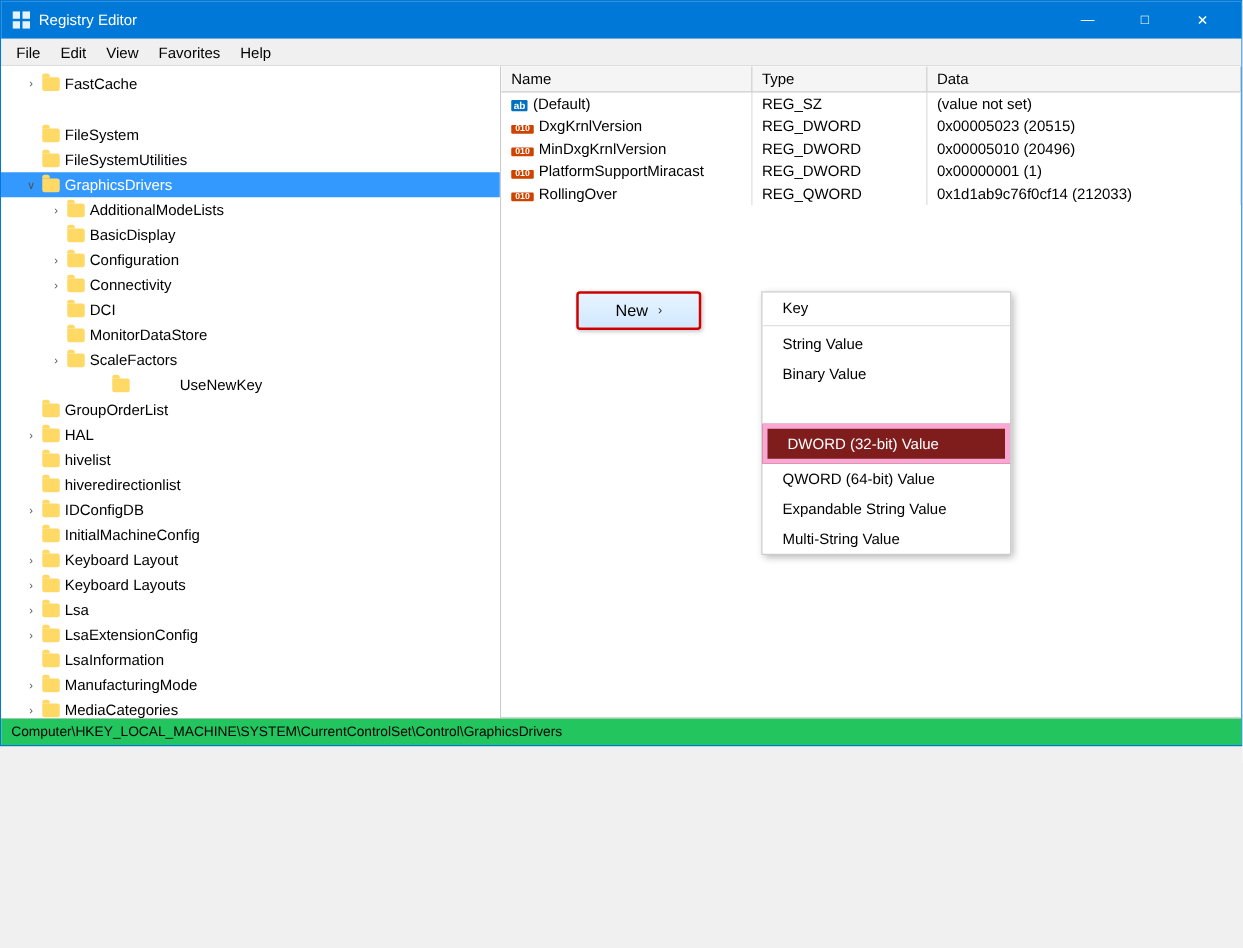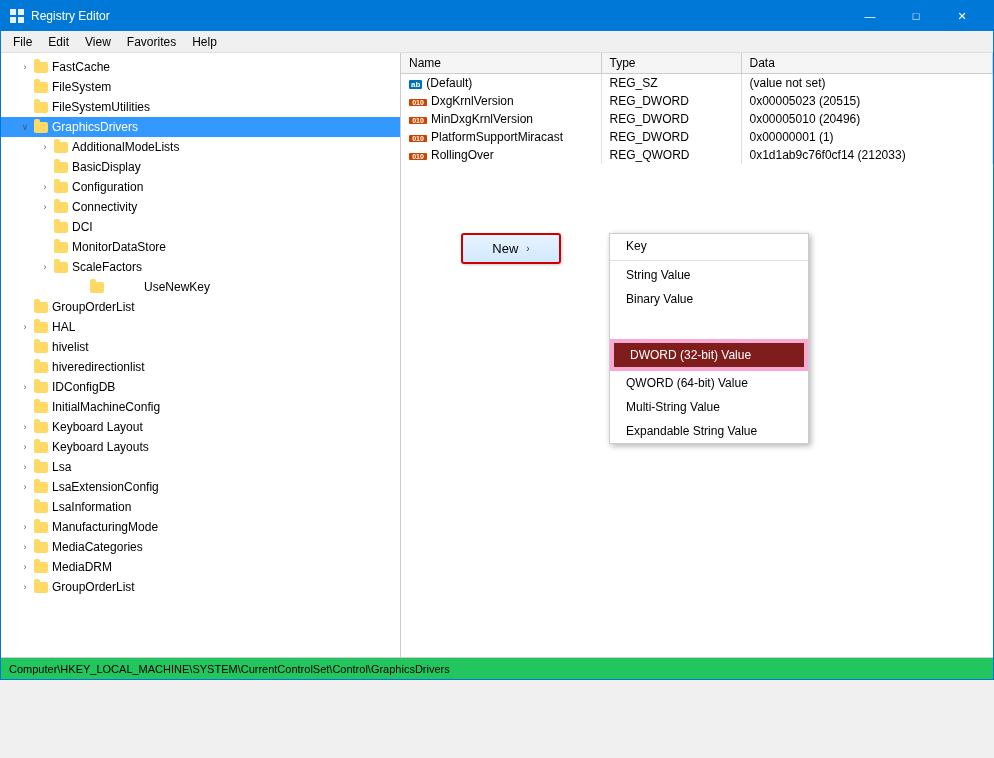--- a/index.html
+++ b/index.html
@@ -6,21 +6,21 @@
     body {
       font-family: 'Segoe UI', Tahoma, sans-serif;
       font-size: 12px;
       background: #f0f0f0;
       width: 994px;
       height: 758px;
       overflow: hidden;
     }
     .window {
       width: 994px;
-      height: 680px;
+      height: 597px;
       border: 1px solid #0078d7;
       display: flex;
       flex-direction: column;
       background: #fff;
     }
     .title-bar {
       background: #0078d7;
       color: #fff;
       height: 30px;
       display: flex;
@@ -281,21 +281,21 @@
   <div class="main-content">
 
     <div class="tree-pane">
       <div class="tree-item" style="padding-left: 16px;">
         <span class="tree-toggle">›</span>
         <span class="tree-icon">
             <div class="folder-icon"></div>
           </span>
         <span class="tree-label">FastCache</span>
       </div>
-      <div class="tree-item" style="padding-left: 16px;">
+      <div class="tree-item" style="padding-left: 16px; margin-top: 21px;">
         <span class="tree-toggle"> </span>
         <span class="tree-icon">
             <div class="folder-icon"></div>
           </span>
         <span class="tree-label">FileSystem</span>
       </div>
       <div class="tree-item" style="padding-left: 16px;">
         <span class="tree-toggle"> </span>
         <span class="tree-icon">
             <div class="folder-icon"></div>
@@ -527,22 +527,22 @@
           <span>New</span>
           <span class="new-button-arrow">›</span>
         </div>
         <div class="context-submenu">
           <div class="ctx-item">Key</div>
           <div class="ctx-separator"></div>
           <div class="ctx-item">String Value</div>
           <div class="ctx-item">Binary Value</div>
           <div class="ctx-item highlighted">DWORD (32-bit) Value</div>
           <div class="ctx-item">QWORD (64-bit) Value</div>
+          <div class="ctx-item">Expandable String Value</div>
           <div class="ctx-item">Multi-String Value</div>
-          <div class="ctx-item">Expandable String Value</div>
         </div>
       </div>
     </div>
   </div>
 
   <div class="status-bar">
     <span>Computer\HKEY_LOCAL_MACHINE\SYSTEM\CurrentControlSet\Control\GraphicsDrivers</span>
   </div>
 </div>
 

